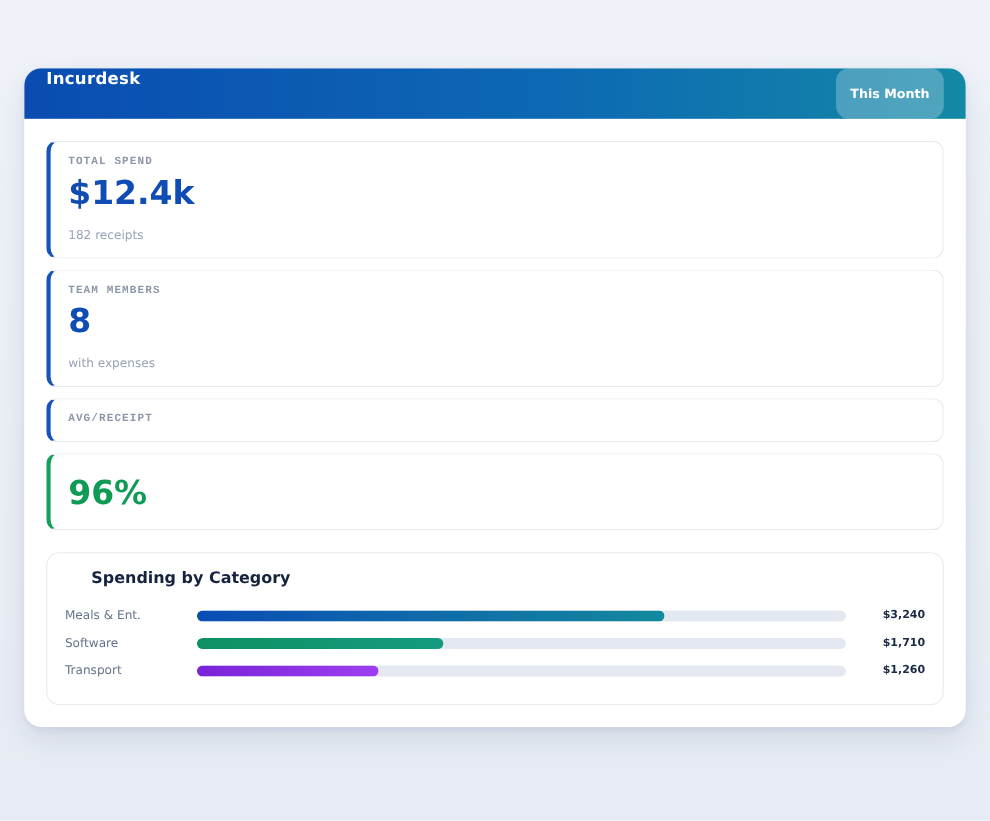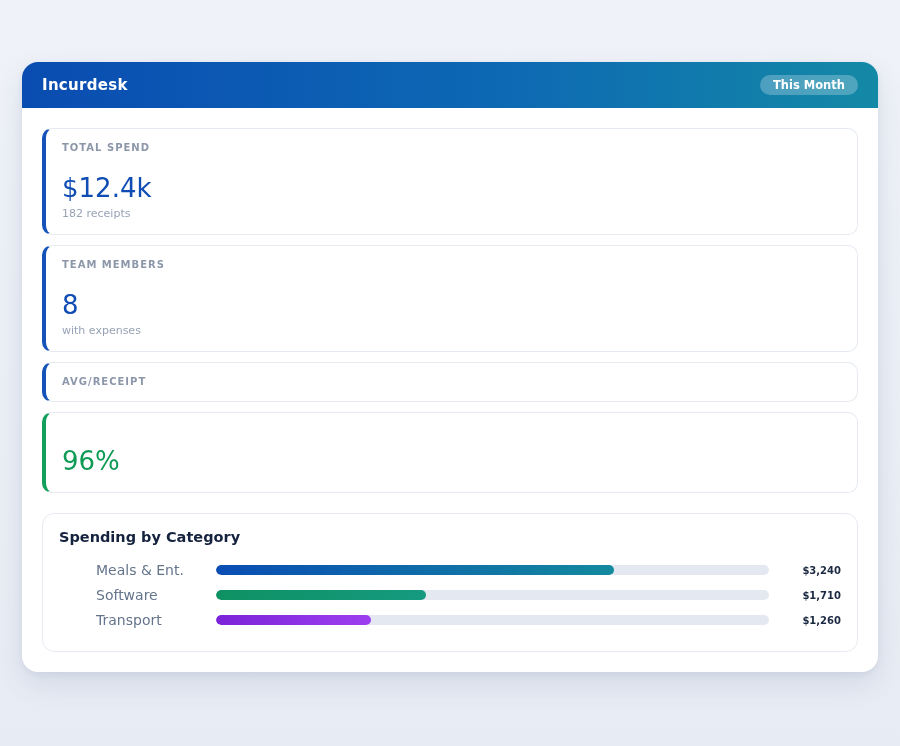--- a/index.html
+++ b/index.html
@@ -14,21 +14,20 @@
     margin: 62px 22px 0 22px;
     background: #ffffff;
     border-radius: 16px;
     box-shadow: 0 12px 28px rgba(25, 50, 95, 0.10), 0 2px 6px rgba(25,50,95,0.06);
     overflow: hidden;
   }
   .hdr {
     height: 46px;
     background: linear-gradient(90deg, #0a4cb1 0%, #0d68b4 55%, #1489a6 100%);
     display: flex;
-    align-items: center;
     justify-content: space-between;
     padding: 0 20px;
   }
   .hdr-title {
     color: #ffffff;
     font-size: 15px;
     font-weight: bold;
     letter-spacing: 0.3px;
   }
   .hdr-badge {
@@ -50,56 +49,57 @@
     border-radius: 10px;
     padding: 13px 16px 14px 16px;
     margin-bottom: 10px;
   }
   .stat-label {
     font-size: 10px;
     font-weight: bold;
     letter-spacing: 1px;
     color: #8c97aa;
     text-transform: uppercase;
+    font-family: Liberation Mono, monospace;
   }
   .stat-value {
-    font-size: 26px;
-    font-weight: normal;
+    font-size: 30px;
+    font-weight: bold;
     color: #0f4cb3;
-    margin-top: 20px;
+    margin-top: 5px;
     line-height: 1.2;
   }
   .stat-sub {
     font-size: 11px;
     color: #98a3b6;
-    margin-top: 3px;
+    margin-top: 13px;
   }
   .chart-card {
     border: 1px solid #e6ebf2;
     border-radius: 12px;
     padding: 15px 16px 18px 16px;
     margin-top: 20px;
   }
   .chart-title {
     font-size: 14.5px;
     font-weight: bold;
     color: #15233e;
     margin-bottom: 13px;
+    margin-left: 24px;
   }
   .chart-row {
     display: flex;
     align-items: center;
     height: 25px;
   }
   .row-label {
     width: 120px;
     flex: 0 0 120px;
-    font-size: 14px;
+    font-size: 11px;
     color: #64748b;
-    margin-left: 37px;
   }
   .bar-track {
     flex: 1;
     height: 10px;
     border-radius: 5px;
     background: #e4e9f1;
     overflow: hidden;
     position: relative;
   }
   .bar-fill {

